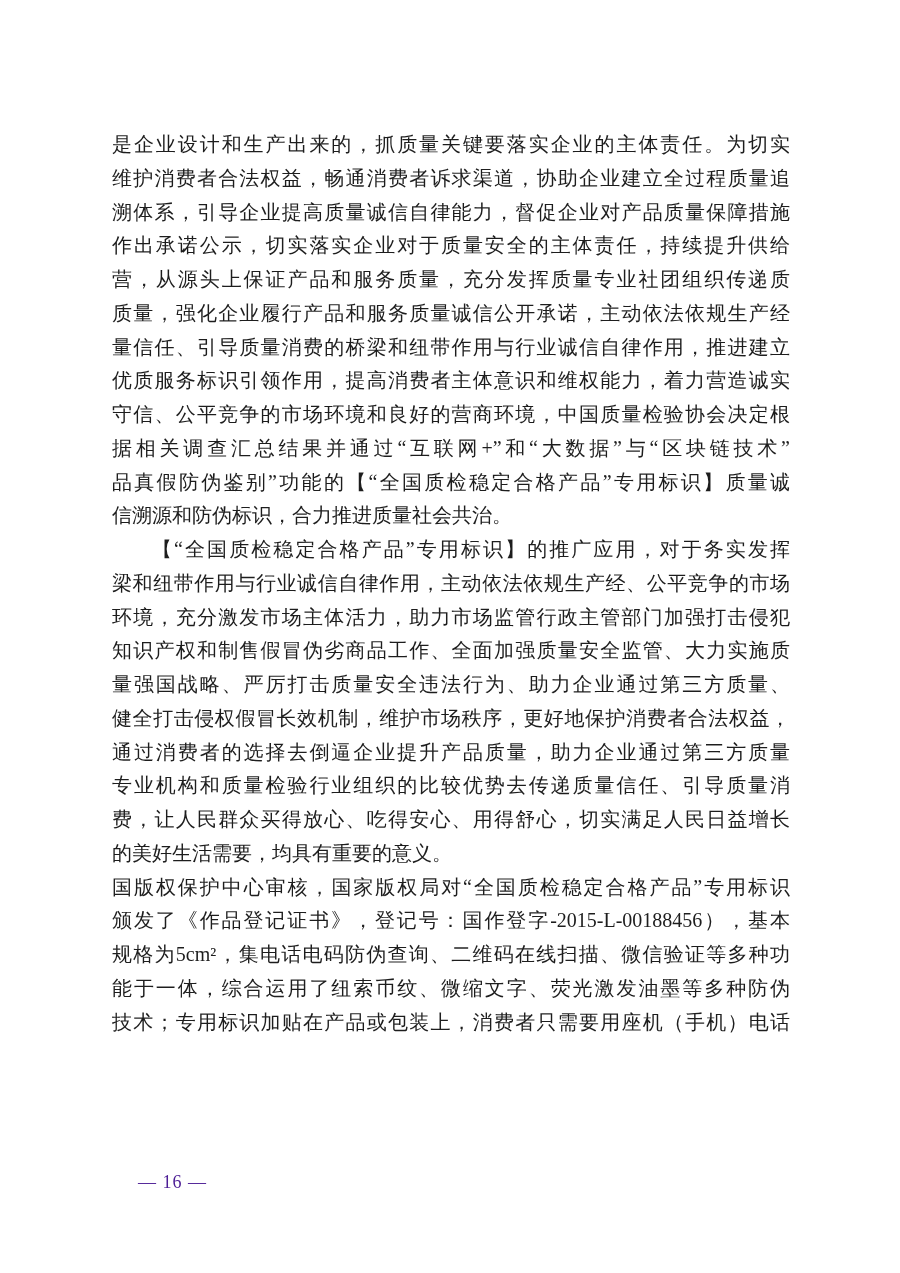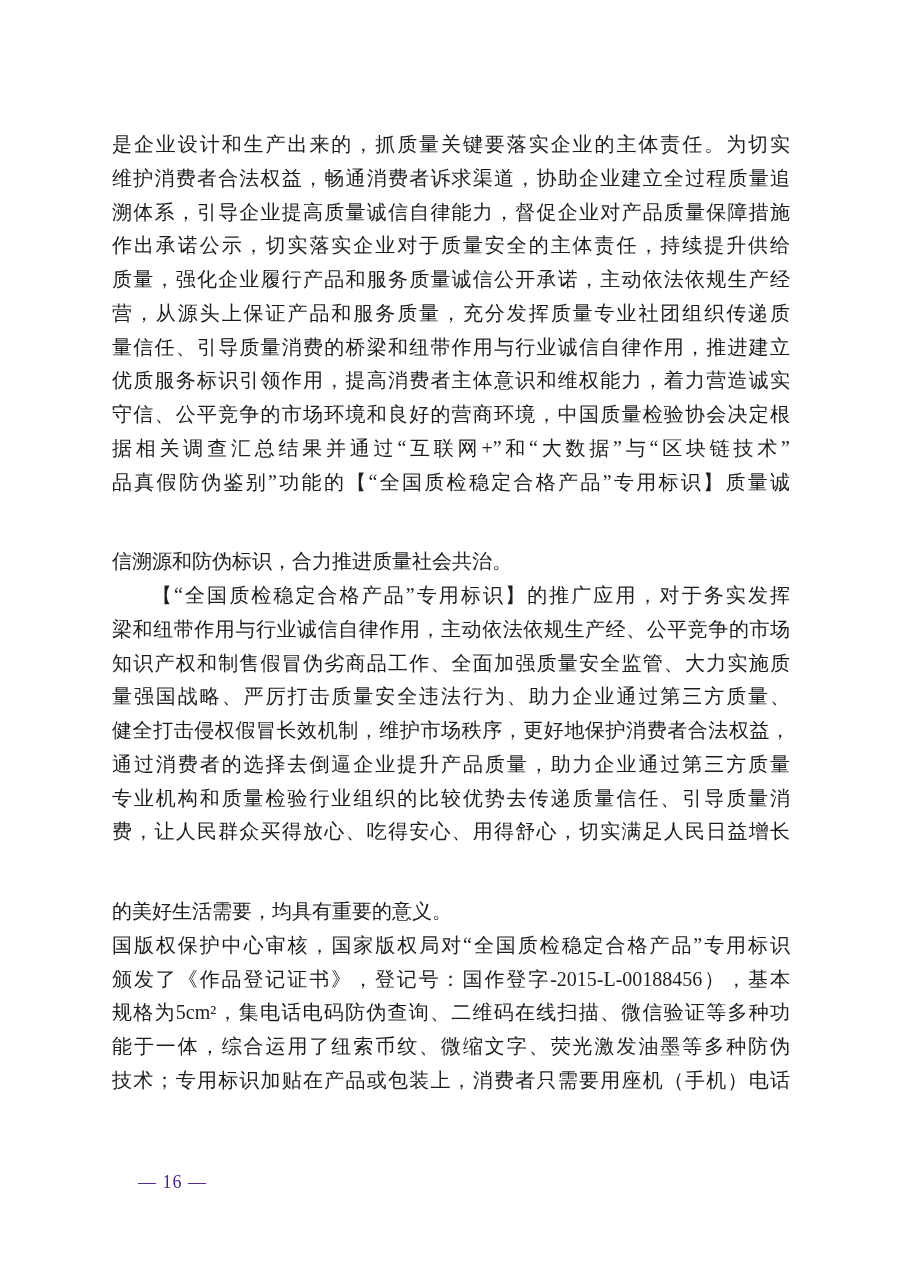--- a/index.html
+++ b/index.html
@@ -27,21 +27,20 @@
   }
   .line {
     text-align: justify;
     text-align-last: justify;
     text-justify: inter-character;
     height: 33.75px;
     overflow: hidden;
   }
   .line.para-end {
     text-align-last: left;
-    margin-top: 46px;
   }
   .line.indent {
     text-indent: 2em;
   }
   .footer {
     position: absolute;
     left: 138px;
     top: 1172px;
     font-size: 18px;
     color: #4c1d95;
@@ -53,33 +52,34 @@
 
 <div class="page">
 
   <div class="text-block">
 
     <div>
       <div class="line">是企业设计和生产出来的，抓质量关键要落实企业的主体责任。为切实</div>
       <div class="line">维护消费者合法权益，畅通消费者诉求渠道，协助企业建立全过程质量追</div>
       <div class="line">溯体系，引导企业提高质量诚信自律能力，督促企业对产品质量保障措施</div>
       <div class="line">作出承诺公示，切实落实企业对于质量安全的主体责任，持续提升供给</div>
+      <div class="line">营，从源头上保证产品和服务质量，充分发挥质量专业社团组织传递质</div>
       <div class="line">质量，强化企业履行产品和服务质量诚信公开承诺，主动依法依规生产经</div>
-      <div class="line">营，从源头上保证产品和服务质量，充分发挥质量专业社团组织传递质</div>
       <div class="line">量信任、引导质量消费的桥梁和纽带作用与行业诚信自律作用，推进建立</div>
       <div class="line">优质服务标识引领作用，提高消费者主体意识和维权能力，着力营造诚实</div>
       <div class="line">守信、公平竞争的市场环境和良好的营商环境，中国质量检验协会决定根</div>
       <div class="line">据相关调查汇总结果并通过“互联网+”和“大数据”与“区块链技术”</div>
       <div class="line">品真假防伪鉴别”功能的【“全国质检稳定合格产品”专用标识】质量诚</div>
       <div class="line para-end">信溯源和防伪标识，合力推进质量社会共治。</div>
     </div>
 
     <div>
       <div class="line indent">【“全国质检稳定合格产品”专用标识】的推广应用，对于务实发挥</div>
       <div class="line">梁和纽带作用与行业诚信自律作用，主动依法依规生产经、公平竞争的市场</div>
+      <div class="line">环境，充分激发市场主体活力，助力市场监管行政主管部门加强打击侵犯</div>
       <div class="line">知识产权和制售假冒伪劣商品工作、全面加强质量安全监管、大力实施质</div>
       <div class="line">量强国战略、严厉打击质量安全违法行为、助力企业通过第三方质量、</div>
       <div class="line">健全打击侵权假冒长效机制，维护市场秩序，更好地保护消费者合法权益，</div>
       <div class="line">通过消费者的选择去倒逼企业提升产品质量，助力企业通过第三方质量</div>
       <div class="line">专业机构和质量检验行业组织的比较优势去传递质量信任、引导质量消</div>
       <div class="line">费，让人民群众买得放心、吃得安心、用得舒心，切实满足人民日益增长</div>
       <div class="line para-end">的美好生活需要，均具有重要的意义。</div>
     </div>
 
     <div>

